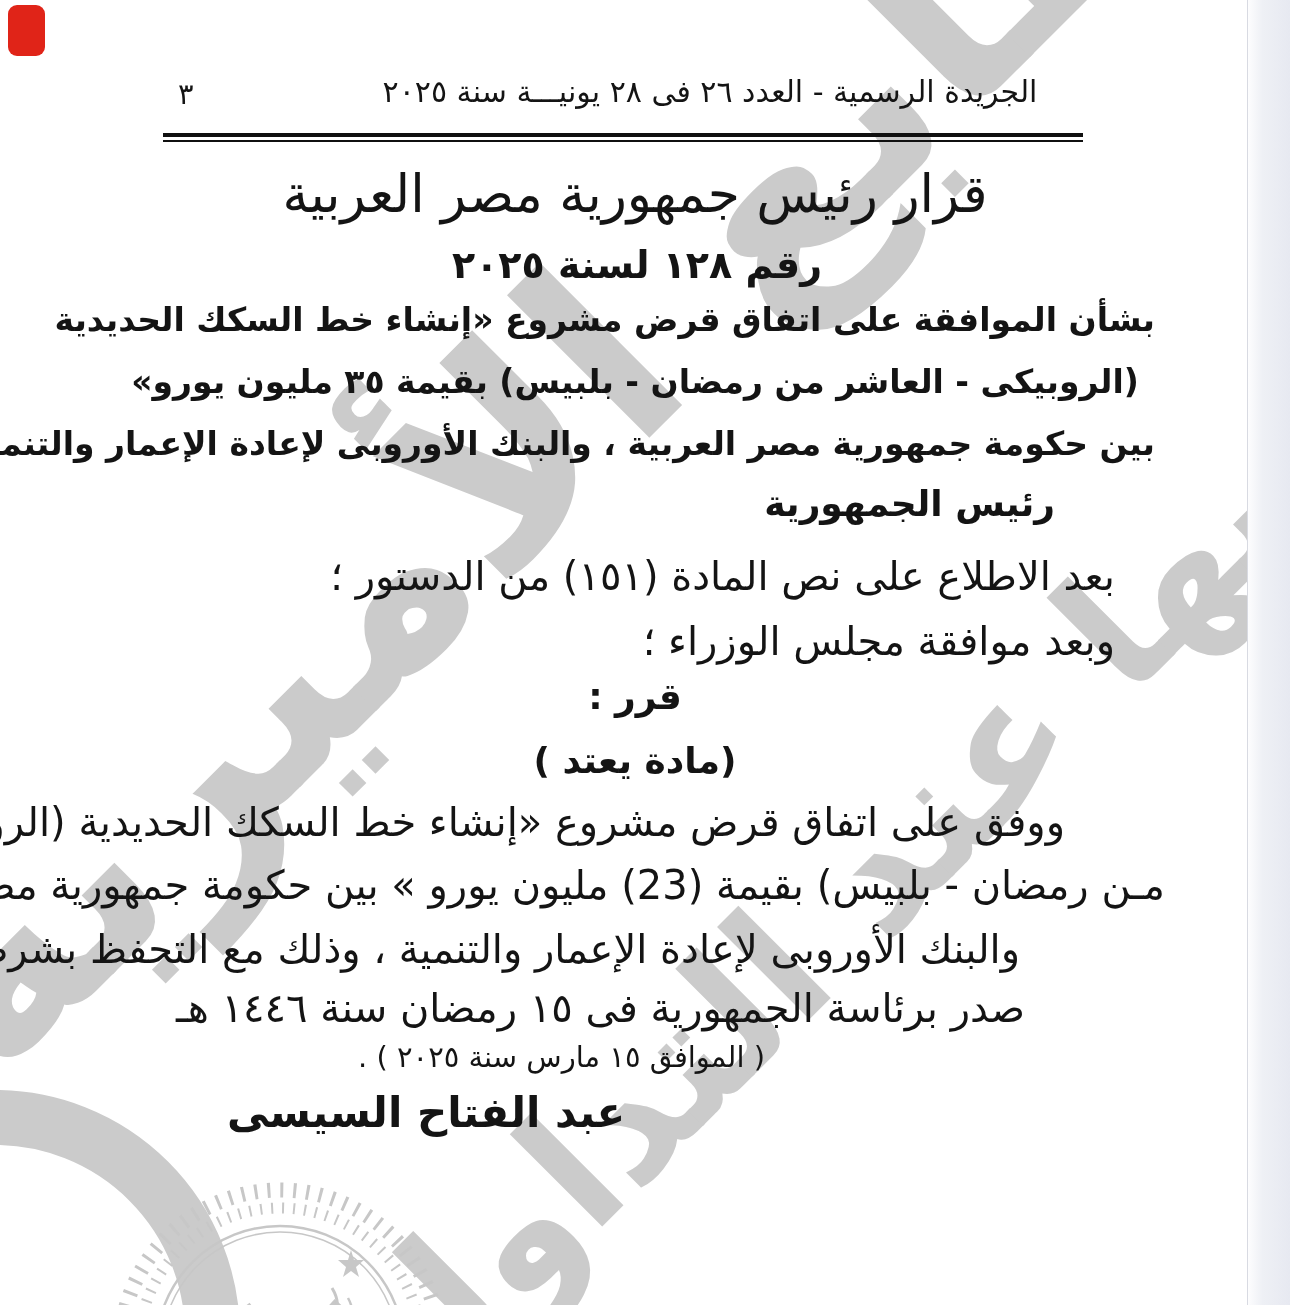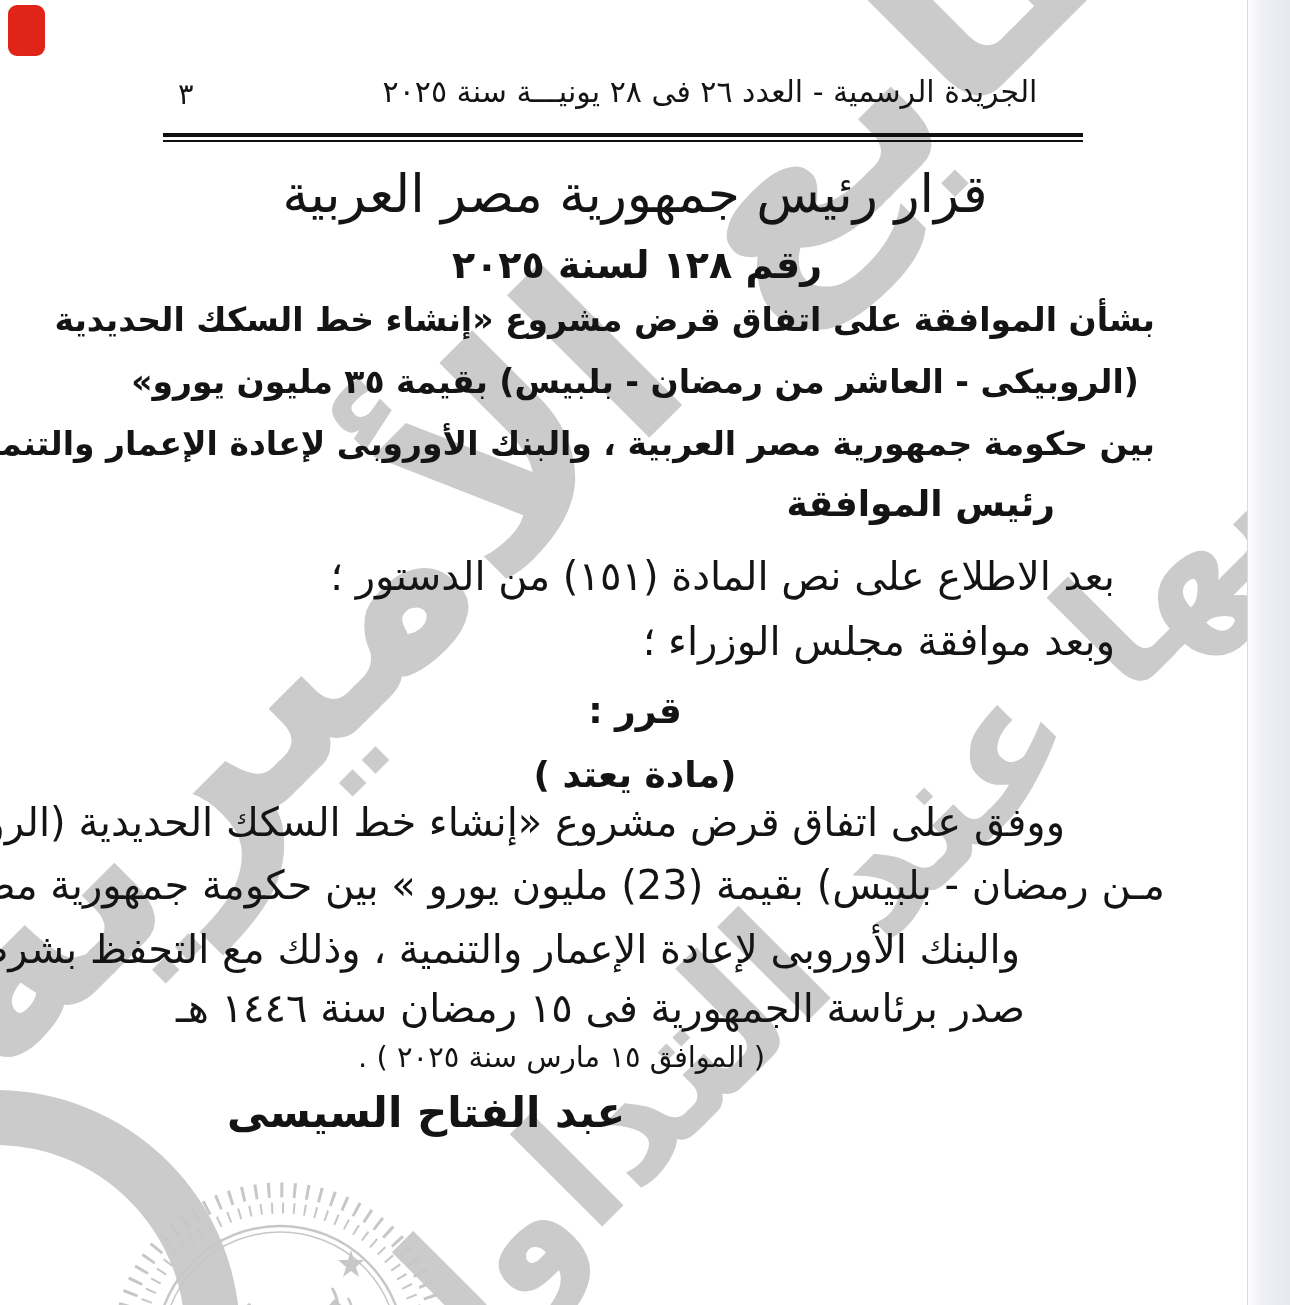--- a/index.html
+++ b/index.html
@@ -13,21 +13,21 @@
   .hdr{font-size:30px; top:74px; left:330px; width:760px;}
   .pgnum{font-size:29px; top:77px; left:178px;}
   .rule{position:absolute; top:133px; left:163px; width:920px; height:3px;
         border-top:4px solid #101010; border-bottom:2px solid #101010;}
   
   .t-title{font-size:52px; font-weight:normal; top:164px; left:115px; width:1040px;}
   .t-num{font-size:38px; font-weight:bold; top:243px; left:117px; width:1040px;}
   .t-sub{font-size:33px; font-weight:bold; left:115px; width:1040px;}
   .t-issuer{font-size:36px; font-weight:bold; top:483px; right:235px;}
   .t-body{font-size:40px;}
-  .t-mid{font-size:36px; font-weight:bold; left:115px; width:1040px;margin-top:14px;}
+  .t-mid{font-size:36px; font-weight:bold; left:115px; width:1040px;}
   .t-sign{font-size:42px; font-weight:bold; top:1088px; left:185px;margin-left:42px;}
   .content{position:relative; z-index:2;}
   
   .wm{position:absolute; color:#cbcbcb; font-weight:bold; white-space:nowrap;
       z-index:1; line-height:1; transform-origin:0 100%; transform:rotate(-45deg);}
   .wm1{left:30px; top:850px; font-size:265px;}
   .wm2{left:430px; top:1265px; font-size:172px;}
   .wm-ring{position:absolute; left:-250px; top:1090px; width:380px; height:380px;
       border:55px solid #cbcbcb; border-radius:50%; z-index:1;}
   
@@ -73,21 +73,21 @@
     <div class="abs pgnum">٣</div>
     <div class="abs hdr center">الجريدة الرسمية - العدد ٢٦ فى ٢٨ يونيـــة سنة ٢٠٢٥</div>
     <div class="rule"></div>
 
     <div class="abs t-title center">قرار رئيس جمهورية مصر العربية</div>
     <div class="abs t-num center">رقم ١٢٨ لسنة ٢٠٢٥</div>
     <div class="abs t-sub center" style="top:300px">بشأن الموافقة على اتفاق قرض مشروع «إنشاء خط السكك الحديدية</div>
     <div class="abs t-sub center" style="top:362px">(الروبيكى - العاشر من رمضان - بلبيس) بقيمة ٣٥ مليون يورو»</div>
     <div class="abs t-sub center" style="top:424px">بين حكومة جمهورية مصر العربية ، والبنك الأوروبى لإعادة الإعمار والتنمية</div>
 
-    <div class="abs t-issuer">رئيس الموافقة</div>
+    <div class="abs t-issuer">رئيس الجمهورية</div>
 
     <div class="abs t-body" style="top:553px; right:175px">بعد الاطلاع على نص المادة (١٥١) من الدستور ؛</div>
     <div class="abs t-body" style="top:618px; right:175px">وبعد موافقة مجلس الوزراء ؛</div>
 
     <div class="abs t-mid center" style="top:676px">قرر :</div>
     <div class="abs t-mid center" style="top:740px">(مادة يعتد )</div>
 
     <div class="abs t-body" style="top:799px; right:225px">ووفق على اتفاق قرض مشروع «إنشاء خط السكك الحديدية (الروبيكى - العاشر</div>
     <div class="abs t-body" style="top:862px; right:125px">مـن رمضان - بلبيس) بقيمة (23) مليون يورو » بين حكومة جمهورية مصر العربية ،</div>
     <div class="abs t-body" style="top:926px; right:270px">والبنك الأوروبى لإعادة الإعمار والتنمية ، وذلك مع التحفظ بشرط موافقة .</div>

